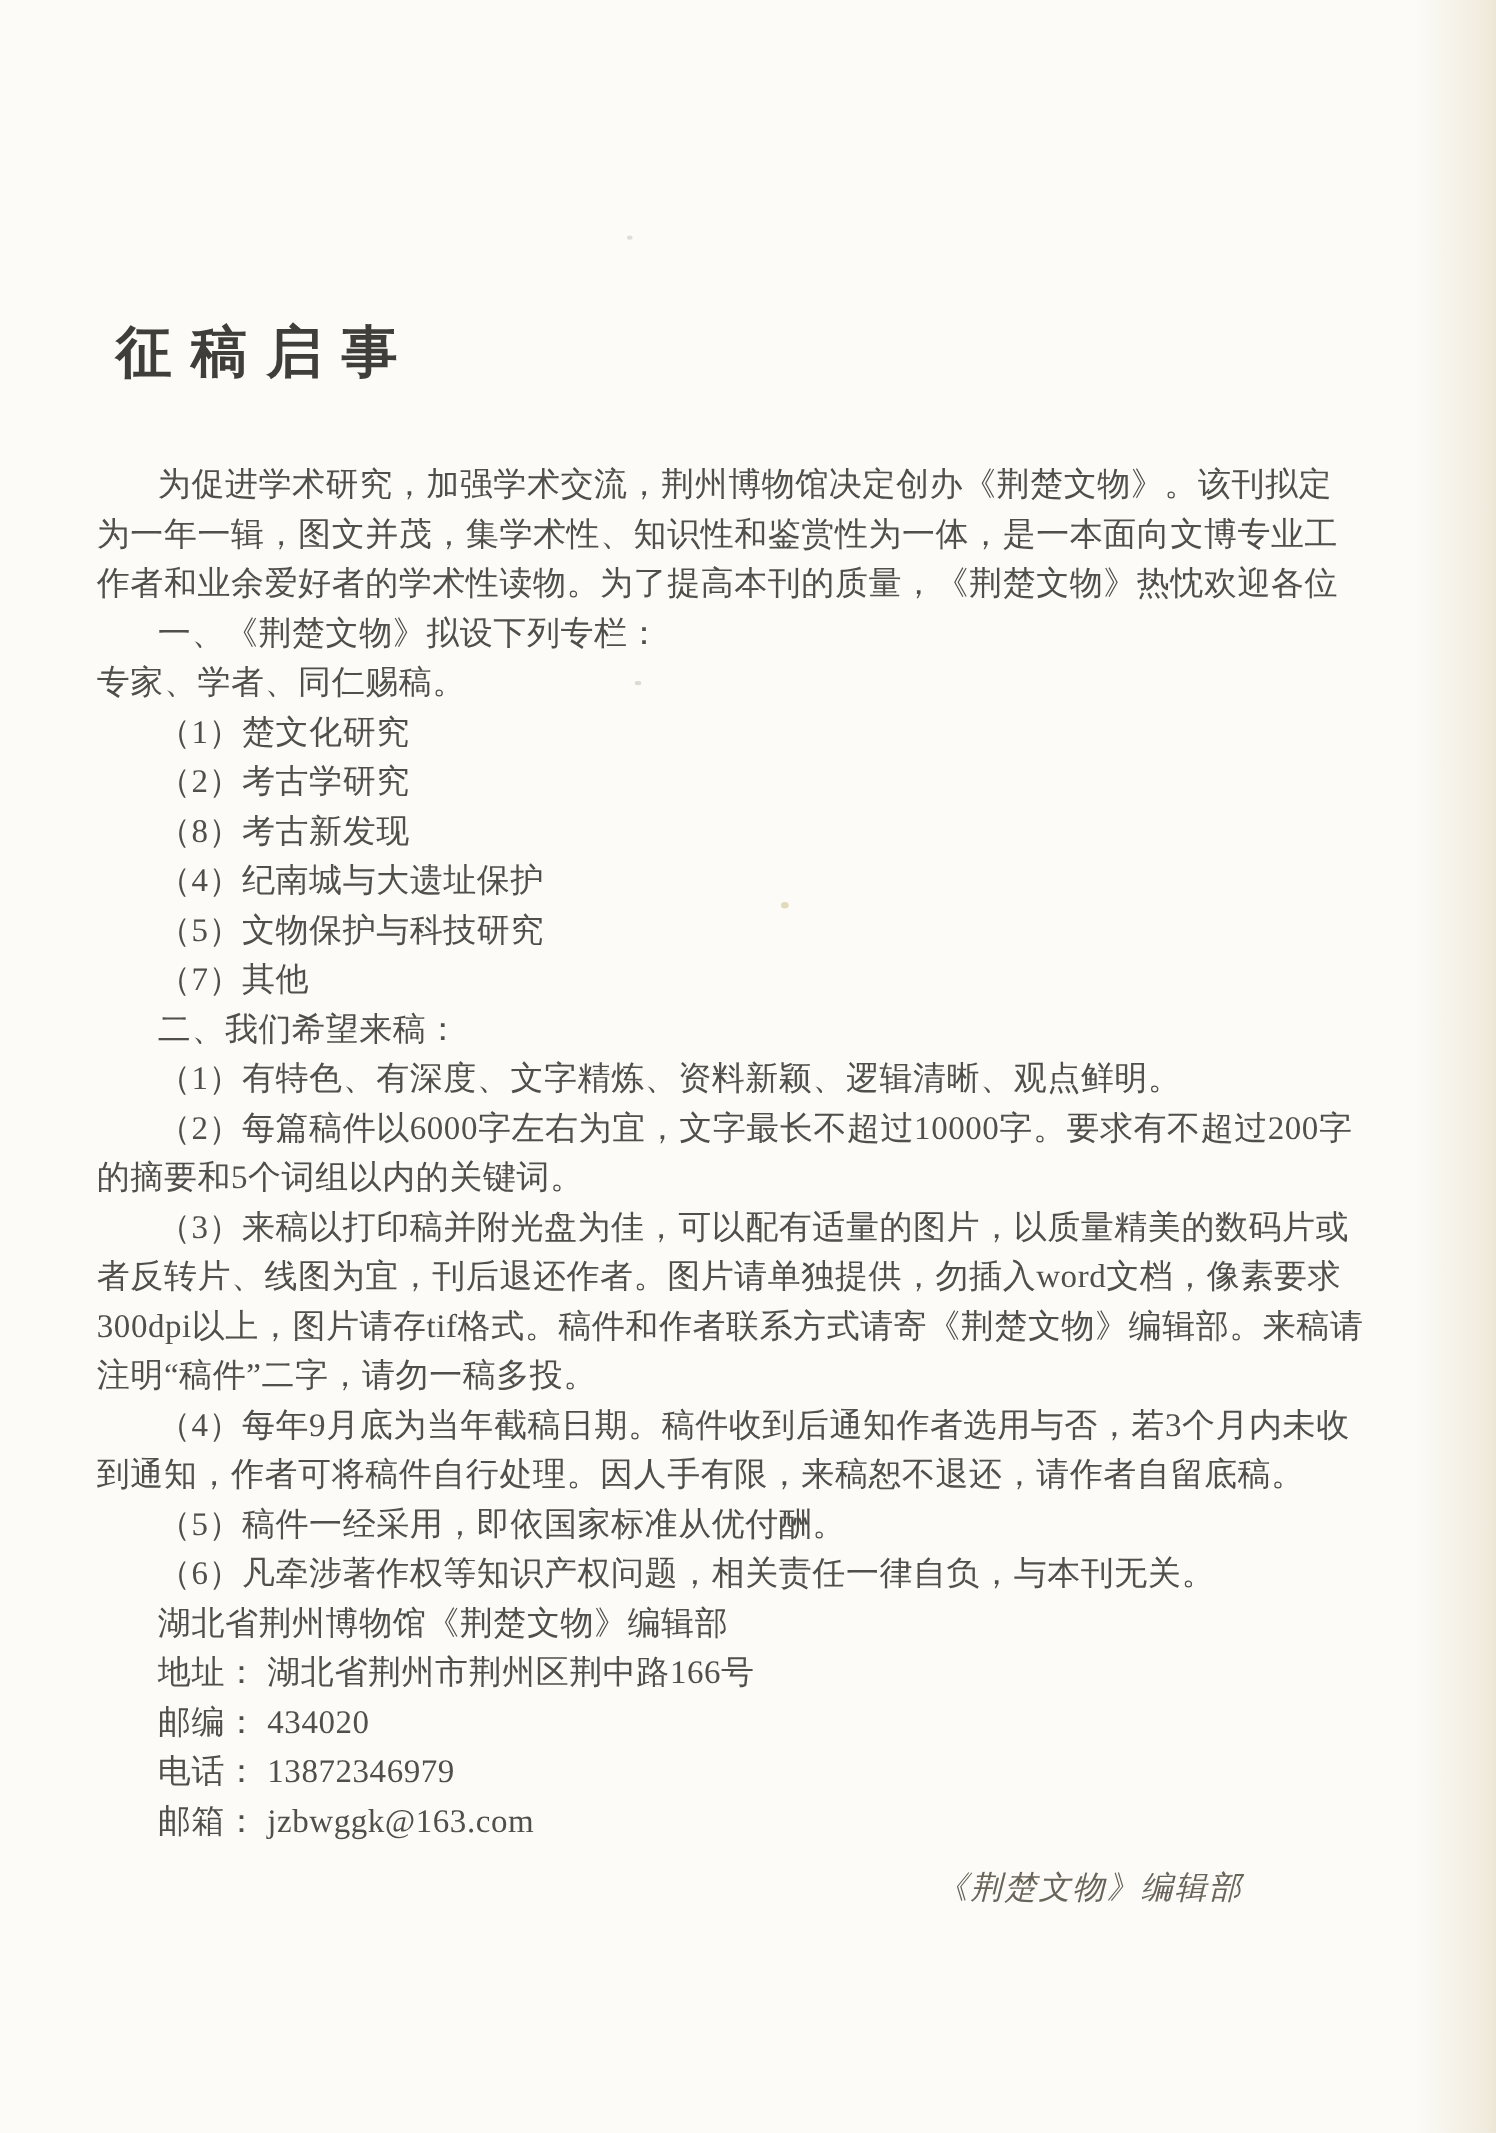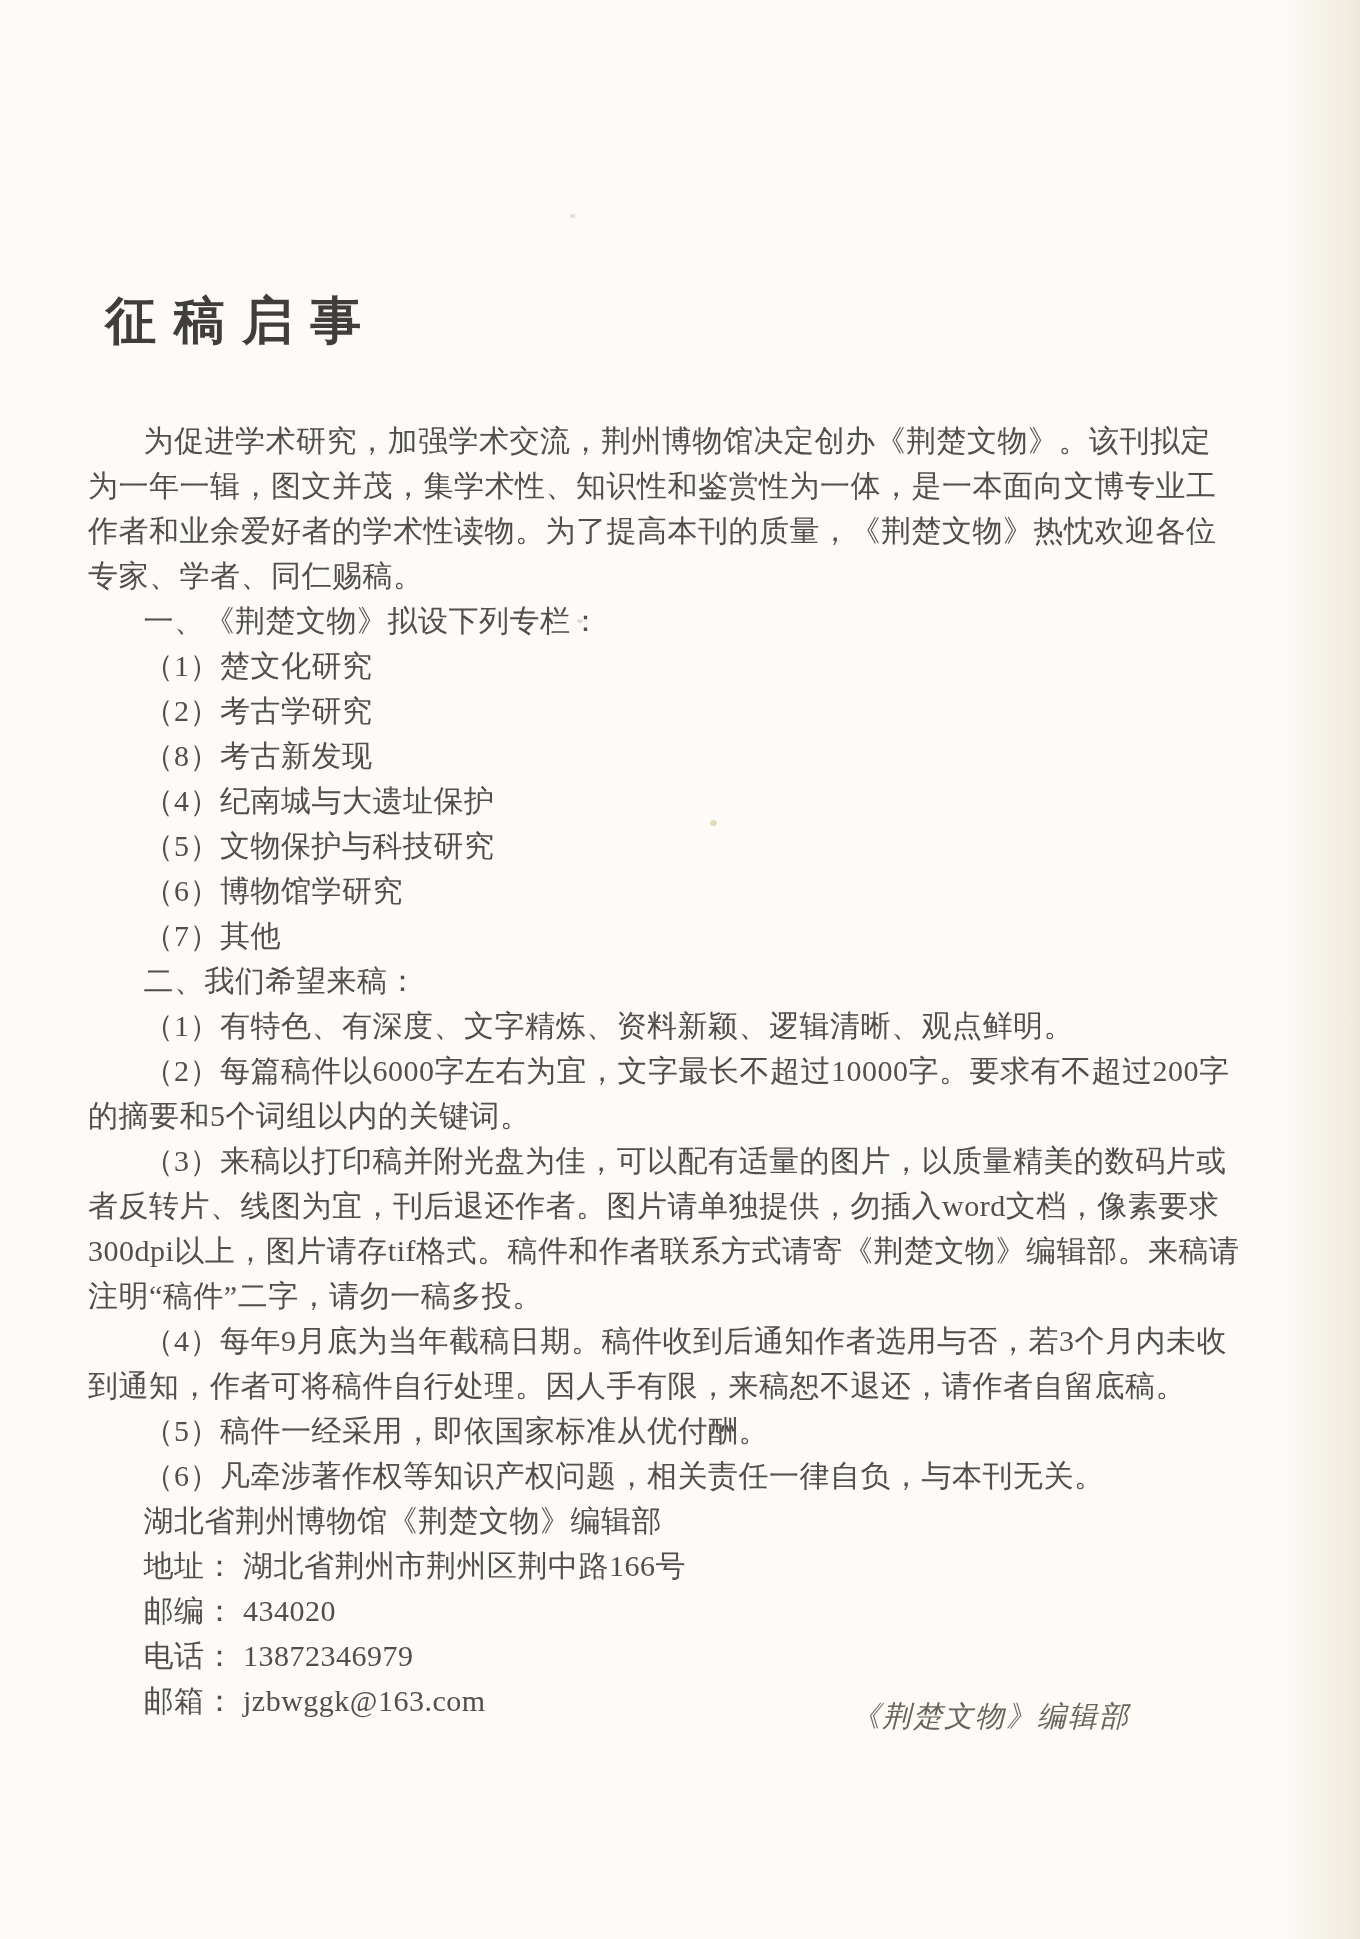--- a/index.html
+++ b/index.html
@@ -72,28 +72,27 @@
 <body>
 
 <div class="page">
 
   <h1 class="title">征稿启事</h1>
 
   <div class="body-text" id="body-lines">
       <div class="line indent">为促进学术研究，加强学术交流，荆州博物馆决定创办《荆楚文物》。该刊拟定</div>
       <div class="line">为一年一辑，图文并茂，集学术性、知识性和鉴赏性为一体，是一本面向文博专业工</div>
       <div class="line">作者和业余爱好者的学术性读物。为了提高本刊的质量，《荆楚文物》热忱欢迎各位</div>
+      <div class="line indent">一、《荆楚文物》拟设下列专栏：</div>
       <div class="line">专家、学者、同仁赐稿。</div>
-      <div class="line indent">一、《荆楚文物》拟设下列专栏：</div>
       <div class="line indent">（1）楚文化研究</div>
       <div class="line indent">（2）考古学研究</div>
       <div class="line indent">（8）考古新发现</div>
       <div class="line indent">（4）纪南城与大遗址保护</div>
       <div class="line indent">（5）文物保护与科技研究</div>
-      <div class="line indent">（6）博物馆学研究</div>
       <div class="line indent">（7）其他</div>
       <div class="line indent">二、我们希望来稿：</div>
       <div class="line indent">（1）有特色、有深度、文字精炼、资料新颖、逻辑清晰、观点鲜明。</div>
       <div class="line indent">（2）每篇稿件以6000字左右为宜，文字最长不超过10000字。要求有不超过200字</div>
       <div class="line">的摘要和5个词组以内的关键词。</div>
       <div class="line indent">（3）来稿以打印稿并附光盘为佳，可以配有适量的图片，以质量精美的数码片或</div>
       <div class="line">者反转片、线图为宜，刊后退还作者。图片请单独提供，勿插入word文档，像素要求</div>
       <div class="line">300dpi以上，图片请存tif格式。稿件和作者联系方式请寄《荆楚文物》编辑部。来稿请</div>
       <div class="line">注明“稿件”二字，请勿一稿多投。</div>
       <div class="line indent">（4）每年9月底为当年截稿日期。稿件收到后通知作者选用与否，若3个月内未收</div>

